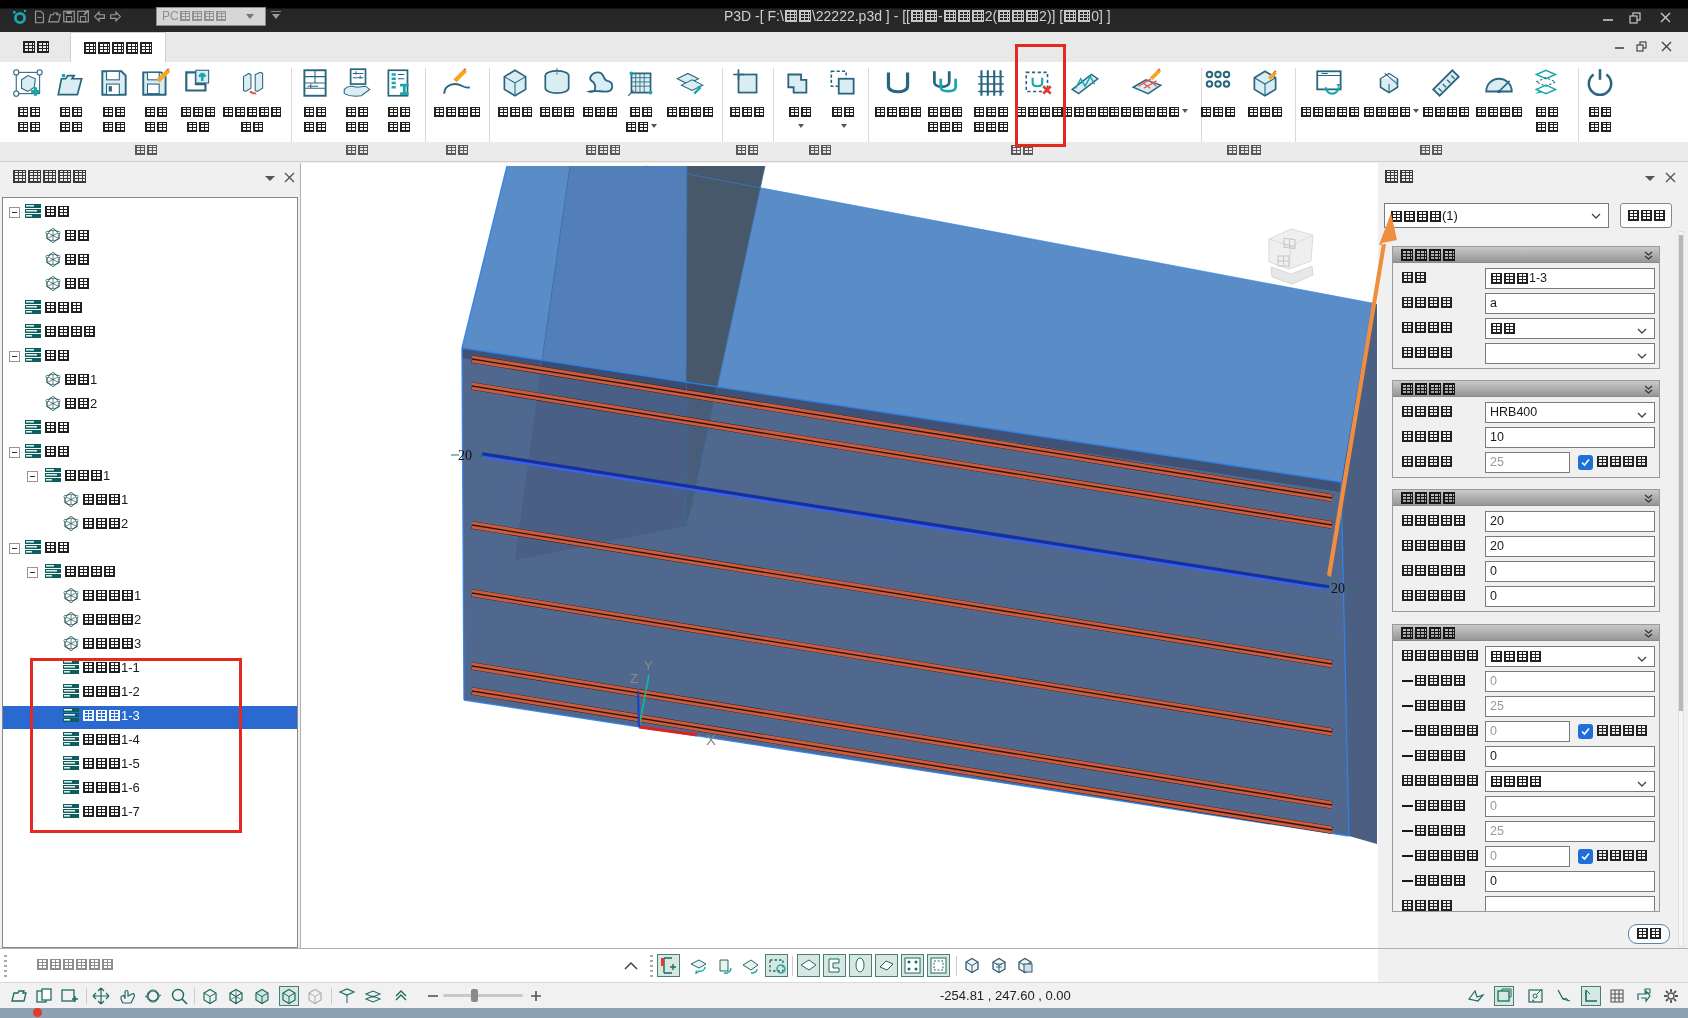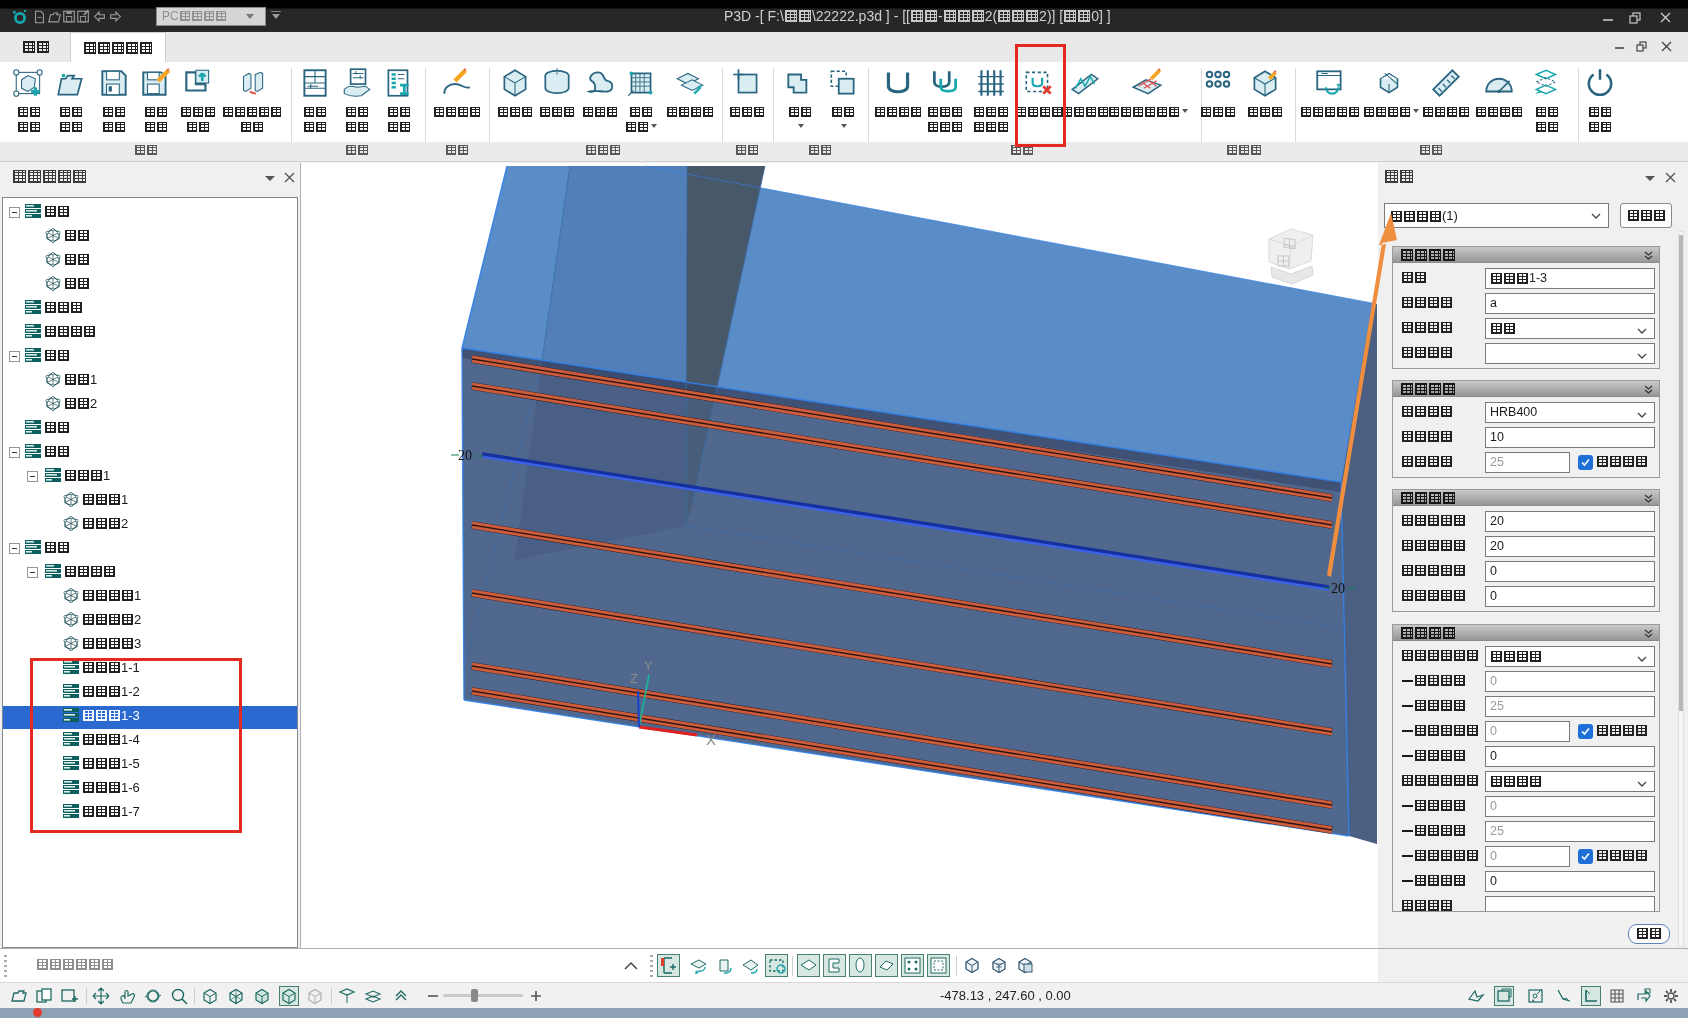--- a/index.html
+++ b/index.html
@@ -1147,21 +1147,21 @@
       <path d="M4 13l5-5 5 5M4 9l5-5 5 5" stroke="#1d6b63" stroke-width="1.4" fill="none"></path>
     </svg>
 <svg class="ab" style="left:424px;top:4px" width="18" height="18" viewBox="0 0 18 18">
       <path d="M4 9h10" stroke="#555" stroke-width="1.6"></path>
     </svg>
 <div class="ab" style="left:443px;top:11px;width:80px;height:3px;background:#c9c9c9;border-radius:2px"></div>
 <div class="ab" style="left:471px;top:6px;width:7px;height:13px;background:#8a8a8a;border-radius:2px"></div>
 <svg class="ab" style="left:527px;top:4px" width="18" height="18" viewBox="0 0 18 18">
       <path d="M4 9h10M9 4v10" stroke="#555" stroke-width="1.6"></path>
     </svg>
-<div class="ab" style="left:940px;top:5px;font-size:13px;color:#222">-478.13 , 247.60 , 0.00</div>
+<div class="ab" style="left:940px;top:5px;font-size:13px;color:#222">-254.81 , 247.60 , 0.00</div>
 <svg class="ab" style="left:1467px;top:4px" width="18" height="18" viewBox="0 0 18 18">
       <path d="M2 12l6-8 2 6 6-2-5 6z" fill="none" stroke="#1d6b63" stroke-width="1.2"></path>
     </svg>
 <div class="ab" style="left:1494px;top:3px;width:20px;height:20px;background:#d7e7e1;border:1px solid #49806f"></div>
 <svg class="ab" style="left:1495px;top:4px" width="18" height="18" viewBox="0 0 18 18">
       <rect x="3" y="4" width="11" height="10" fill="none" stroke="#1d6b63" stroke-width="1.3"></rect>
       <path d="M7 4V2h9v8h-2" stroke="#1d6b63" fill="none"></path>
     </svg>
 <svg class="ab" style="left:1519px;top:4px" width="18" height="18" viewBox="0 0 18 18">
       <path d="M14 12l2 3-3-1z" fill="#555"></path>

